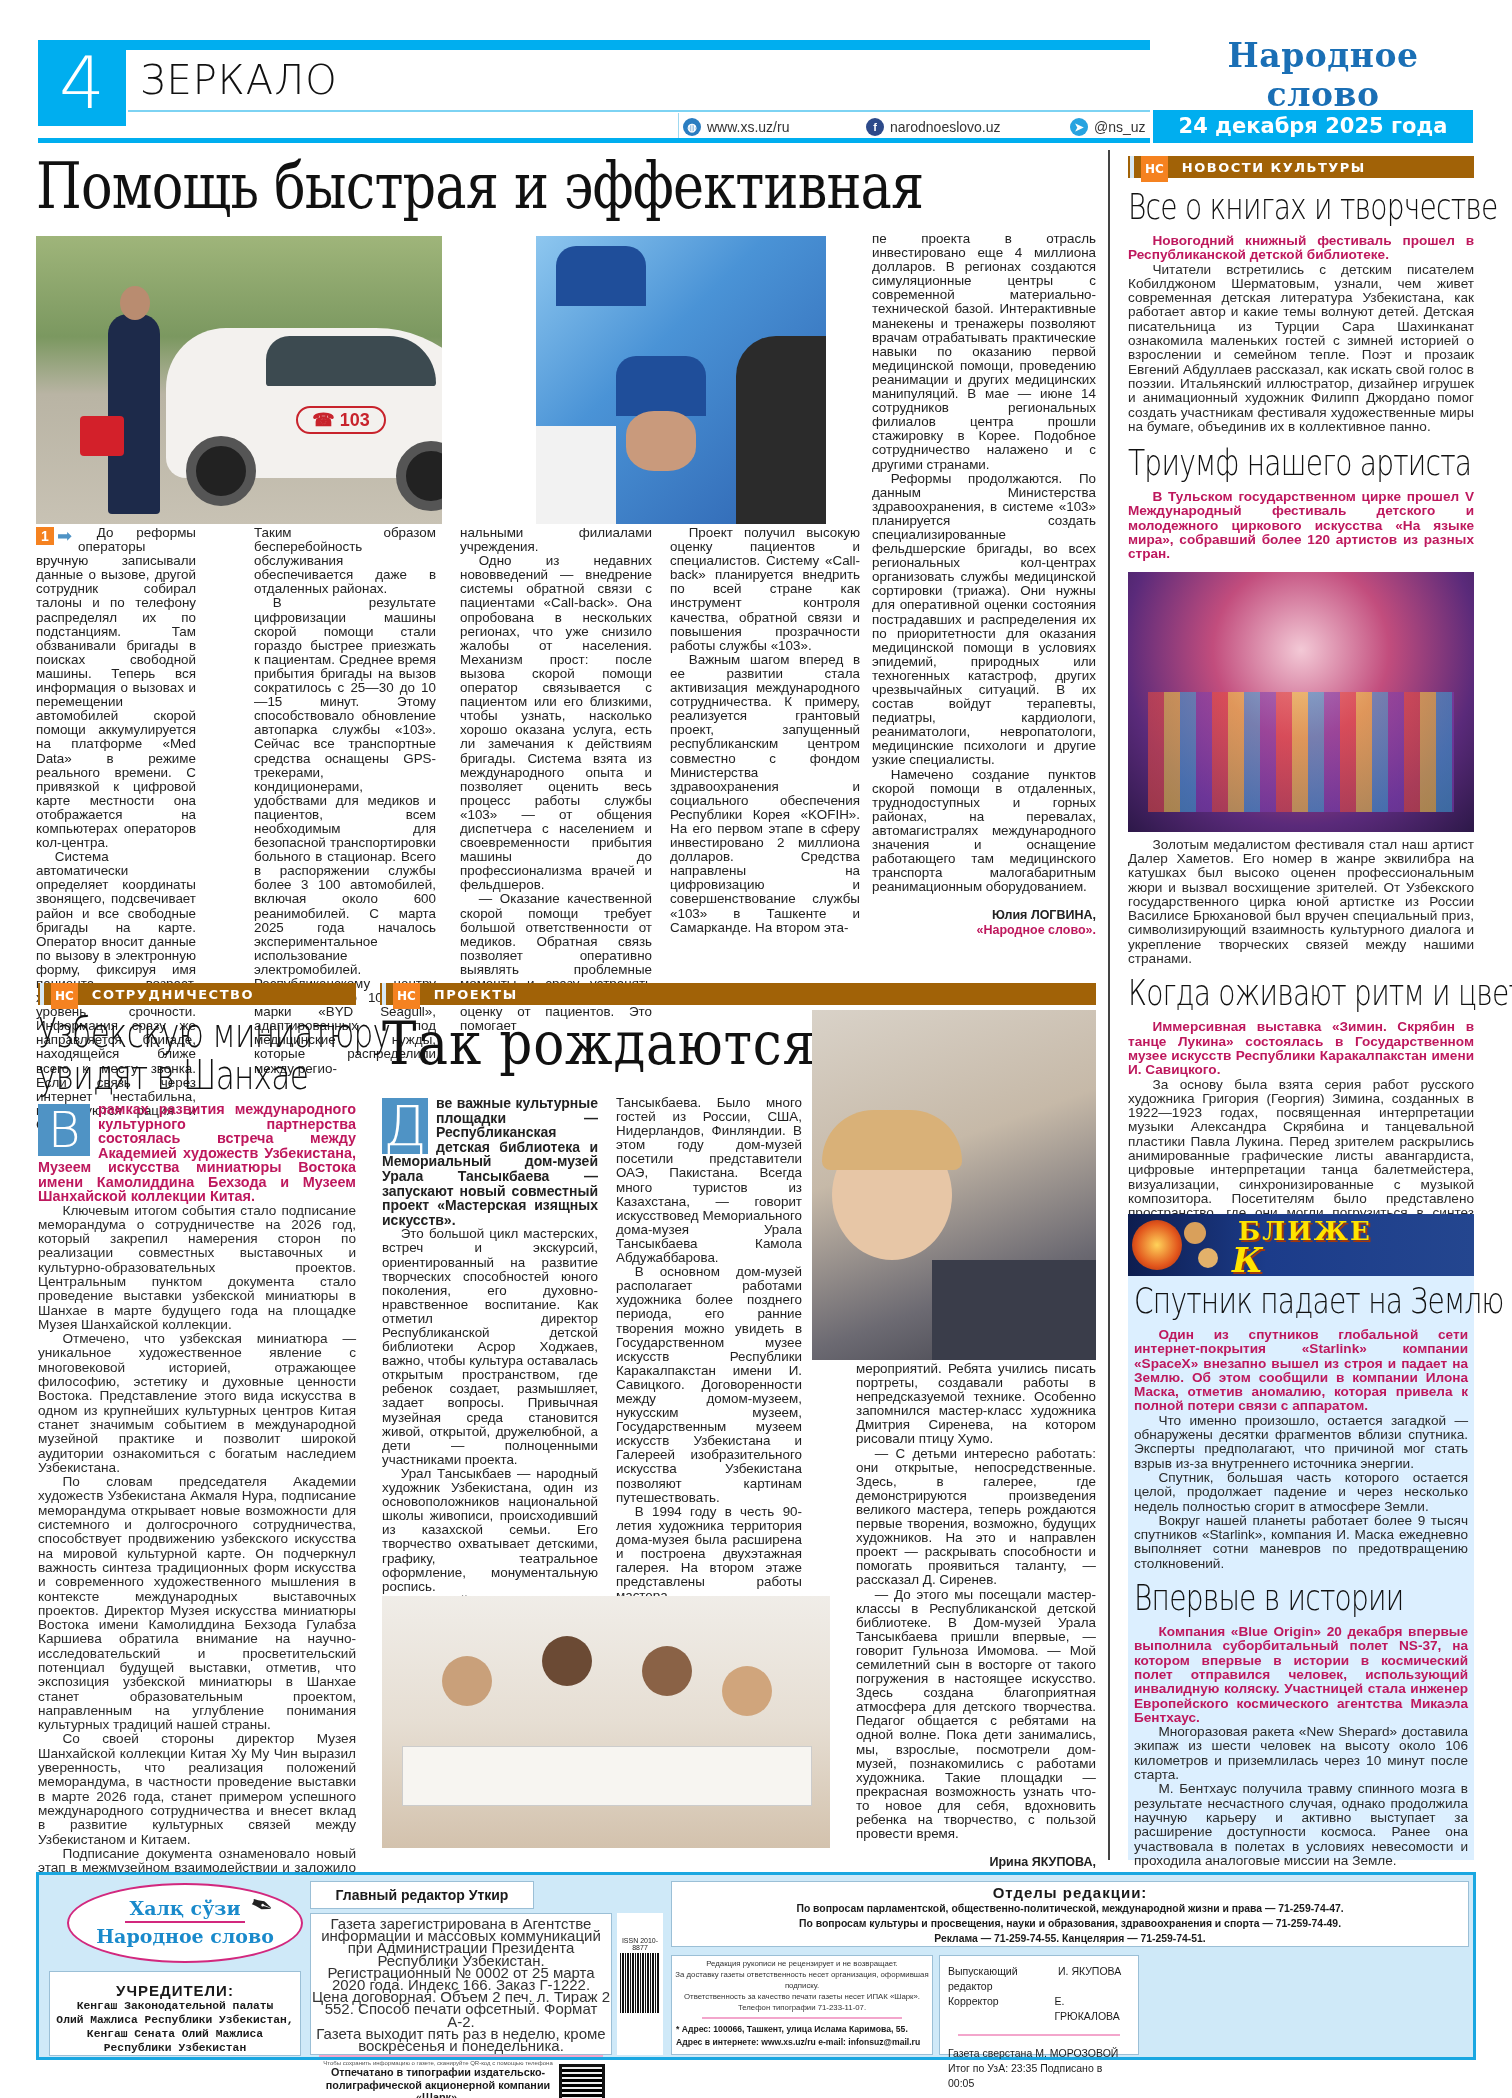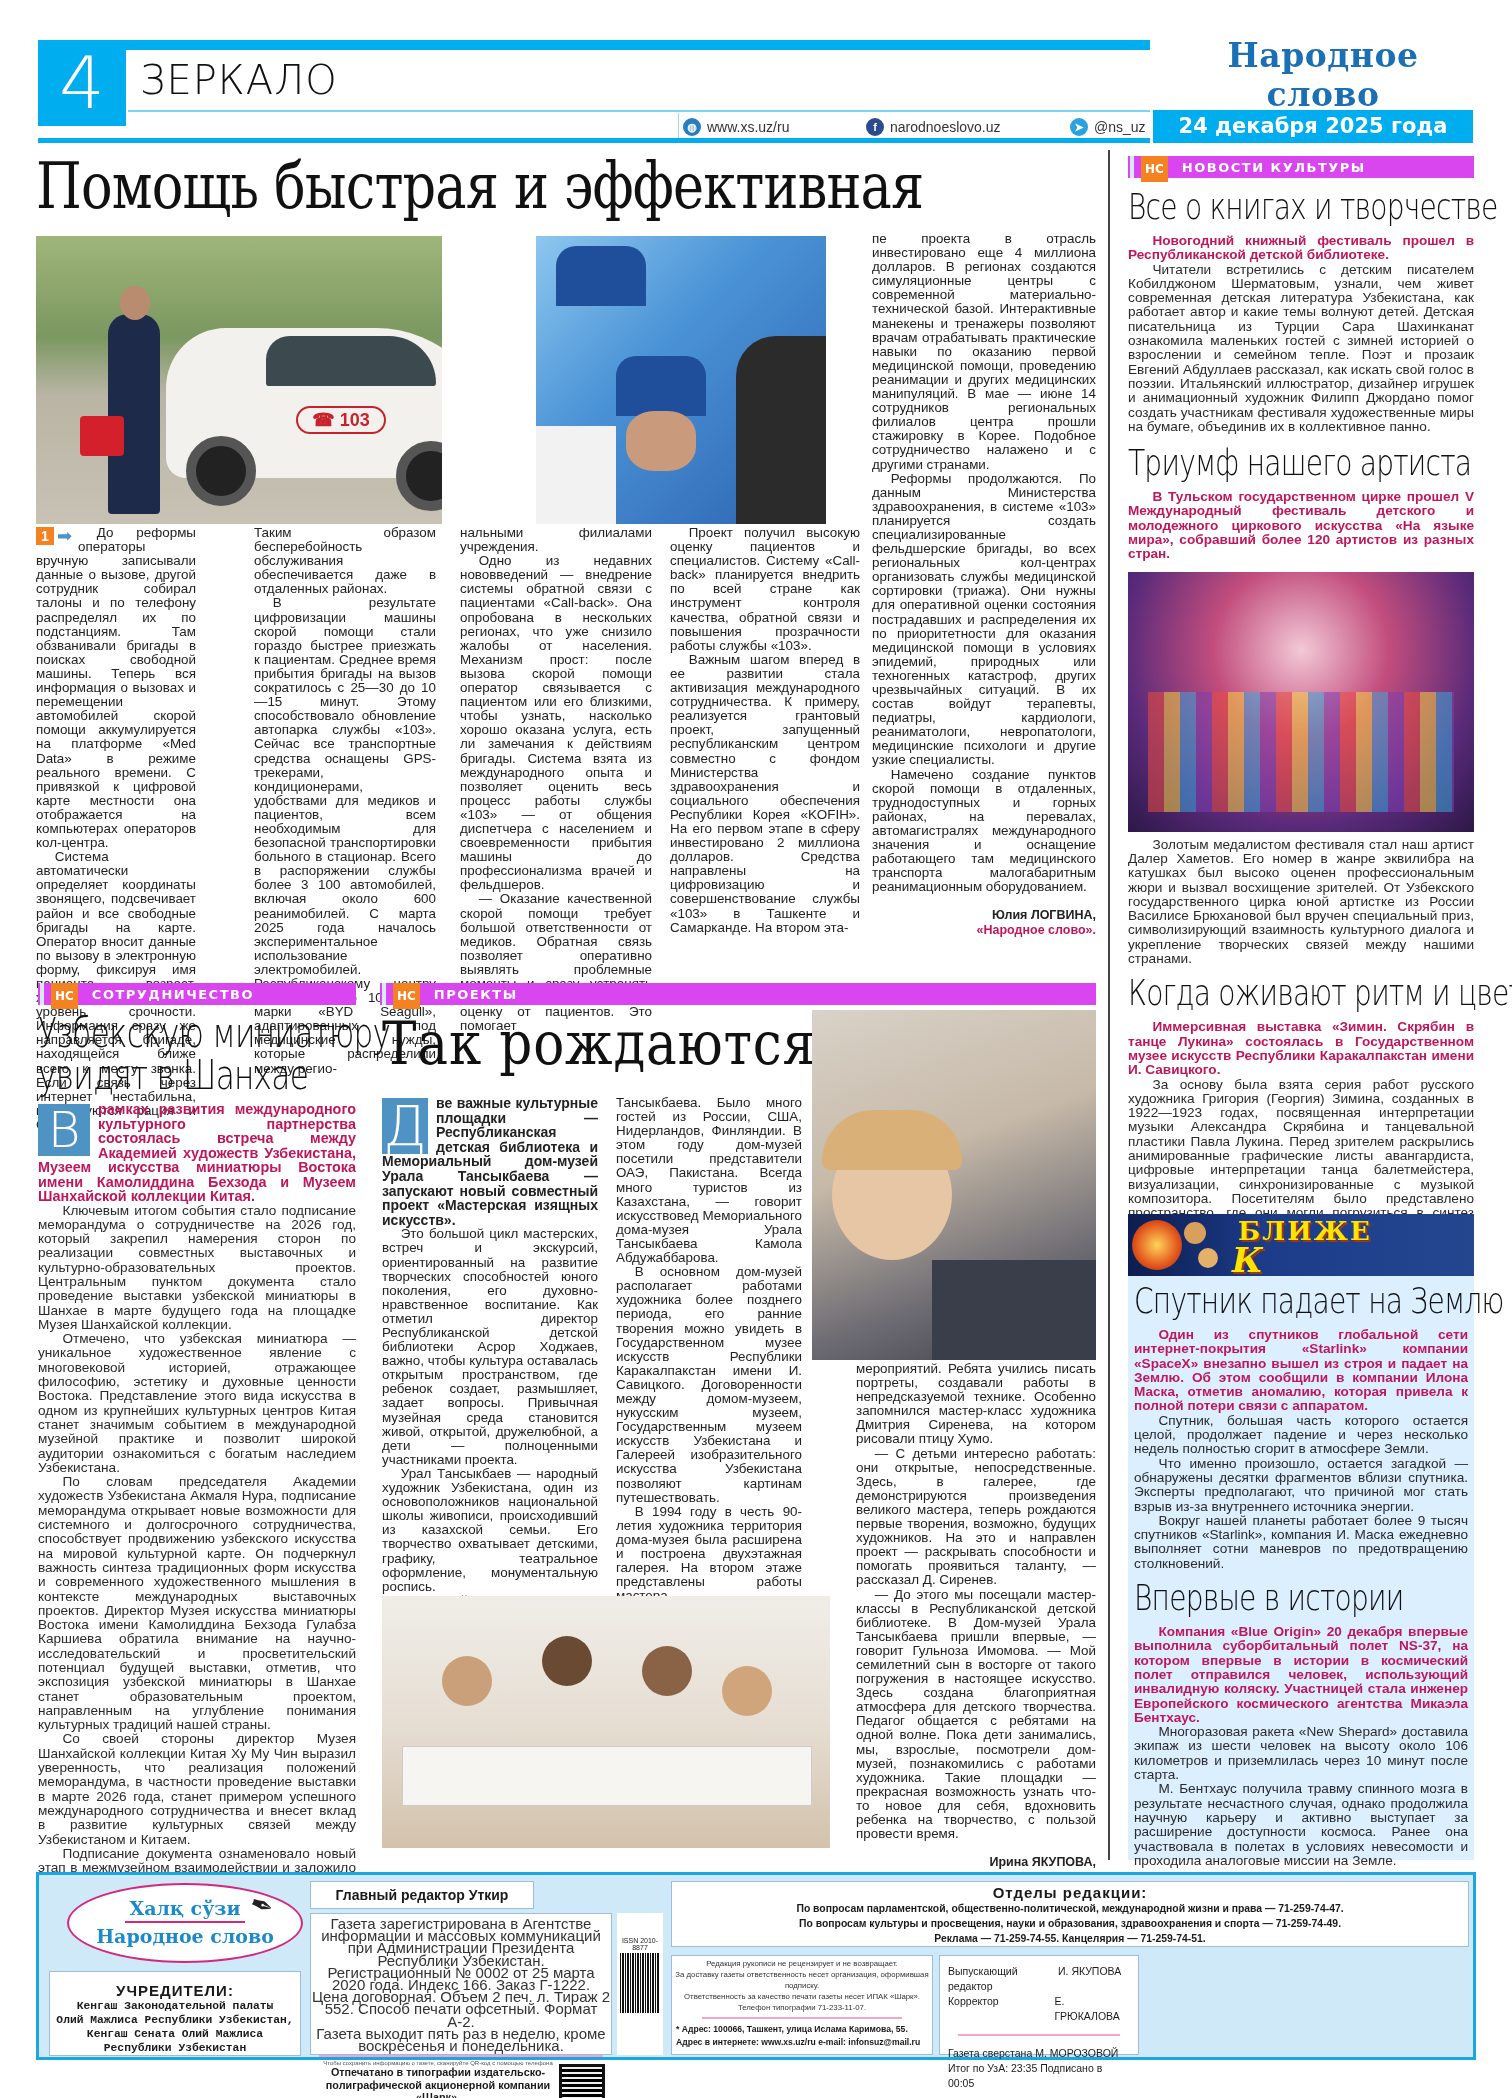--- a/index.html
+++ b/index.html
@@ -18,21 +18,21 @@
   .headline { left: 36px; top: 148px; font-family: "DejaVu Serif", serif; font-size: 64px; line-height: 76px; letter-spacing: -1px; color: #111; font-weight: normal; transform: scaleX(0.82); transform-origin: left; white-space: nowrap; }
   .vrule { left: 1108px; top: 150px; width: 2px; height: 1710px; background: #444; }
   .photo { overflow: hidden; }
   .col { font-size: 13.4px; line-height: 14.1px; text-align: justify; color: #222; hyphens: auto; }
   .col p { text-indent: 1.4em; }
   .col p.noindent { text-indent: 0; }
   .col p.lead { font-weight: bold; }
   .byline { text-align: right; font-weight: bold; font-size: 12.5px; line-height: 15px; margin-top: 14px; }
   .byline .pub { color: #be185d; font-weight: bold; display:block; }
   .byline .pre { color: #777; }
-  .rubric { height: 22px; background: #d946ef; display: flex; align-items: center; color: #fff; font-weight: bold; font-size: 13px; letter-spacing: 1.5px; font-family: "DejaVu Sans", sans-serif; }
+  .rubric { height: 22px; background: #a16207; display: flex; align-items: center; color: #fff; font-weight: bold; font-size: 13px; letter-spacing: 1.5px; font-family: "DejaVu Sans", sans-serif; }
   .rubric .stub { width: 4px; height: 22px; background: #d7e9f5; margin-right: 7px; margin-left: 2px; }
   .rubric .ns { background: #f58220; color: #fff; font-size: 12px; height: 26px; line-height: 26px; padding: 0 4px; margin-right: 14px; letter-spacing: 0; margin-top: 4px; }
   .subhead { font-family: "DejaVu Sans", sans-serif; font-weight: 200; font-size: 36px; line-height: 42px; color: #111; letter-spacing: -1px; transform: scaleX(0.78); transform-origin: left; white-space: nowrap; }
   .rcol { font-size: 13.6px; line-height: 14.3px; text-align: justify; color: #2a2a2a; }
   .rcol p { text-indent: 1.8em; }
   .rcol p.lead { font-weight: bold; color: #be185d; }
   .dropcap { float: left; width: 52px; height: 52px; background: #4f93c5; color: #fff; font-family: "DejaVu Sans", sans-serif; font-weight: 200; font-size: 50px; line-height: 52px; text-align: center; margin: 2px 8px 0 0; }
   .space-box { background: #dcefff; }
   .space-banner { height: 62px; background: linear-gradient(90deg,#0d1d4f,#1c3c8a 40%,#24468f); position: relative; overflow: hidden; }
   .space-banner .t1 { position:absolute; left: 110px; top: 2px; font-family: "DejaVu Serif", serif; font-weight: bold; font-size: 26px; color: #ffe400; letter-spacing: 2px; text-shadow: 2px 2px 0 #a0380e; }
@@ -160,22 +160,22 @@
     <div style="position:absolute; left:4px; top:6px; width:50px; height:50px; border-radius:50%; background: radial-gradient(circle,#ffd35a,#e2561c 60%,#8f1d0c);"></div>
     <div style="position:absolute; left:56px; top:8px; width:22px; height:22px; border-radius:50%; background:#d9a05b;"></div>
     <div style="position:absolute; left:70px; top:34px; width:20px; height:20px; border-radius:50%; background:#e3b16a;"></div>
     <span class="t1">БЛИЖЕ</span>
     <span class="t2">К ЗВЕЗДАМ</span>
   </div>
   <div style="padding:4px 6px 0 6px;">
     <div class="subhead">Спутник падает на Землю</div>
     <div class="rcol" style="margin-top:6px;">
       <p class="lead">Один из спутников глобальной сети интернет-покрытия «Starlink» компании «SpaceX» внезапно вышел из строя и падает на Землю. Об этом сообщили в компании Илона Маска, отметив аномалию, которая привела к полной потери связи с аппаратом.</p>
+      <p>Что именно произошло, остается загадкой — обнаружены десятки фрагментов вблизи спутника. Эксперты предполагают, что причиной мог стать взрыв из-за внутреннего источника энергии.</p>
       <p>Спутник, большая часть которого остается целой, продолжает падение и через несколько недель полностью сгорит в атмосфере Земли.</p>
-      <p>Что именно произошло, остается загадкой — обнаружены десятки фрагментов вблизи спутника. Эксперты предполагают, что причиной мог стать взрыв из-за внутреннего источника энергии.</p>
       <p>Вокруг нашей планеты работает более 9 тысяч спутников «Starlink», компания И. Маска ежедневно выполняет сотни маневров по предотвращению столкновений.</p>
     </div>
     <div class="subhead" style="margin-top:6px;">Впервые в истории</div>
     <div class="rcol" style="margin-top:6px;">
       <p class="lead">Компания «Blue Origin» 20 декабря впервые выполнила суборбитальный полет NS-37, на котором впервые в истории в космический полет отправился человек, использующий инвалидную коляску. Участницей стала инженер Европейского космического агентства Микаэла Бентхаус.</p>
       <p>Многоразовая ракета «New Shepard» доставила экипаж из шести человек на высоту около 106 километров и приземлилась через 10 минут после старта.</p>
       <p>М. Бентхаус получила травму спинного мозга в результате несчастного случая, однако продолжила научную карьеру и активно выступает за расширение доступности космоса. Ранее она участвовала в полетах в условиях невесомости и проходила аналоговые миссии на Земле.</p>
     </div>
     <div class="byline" style="margin-top:18px;">
       <span>Эльдор САТТОРОВ,</span>

